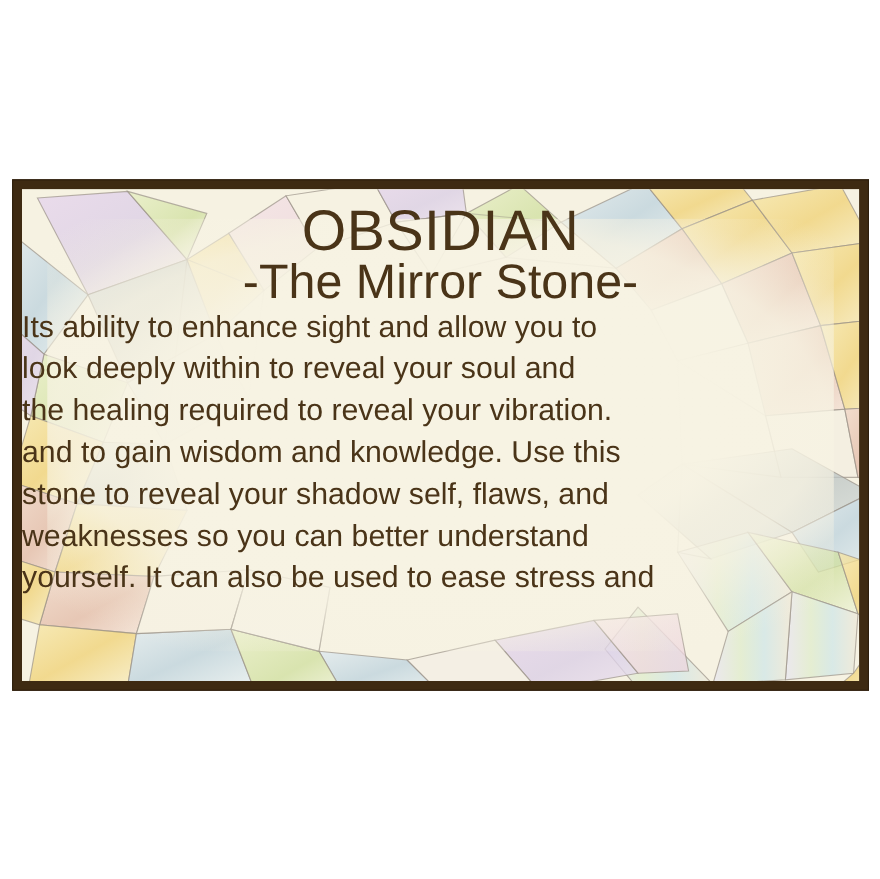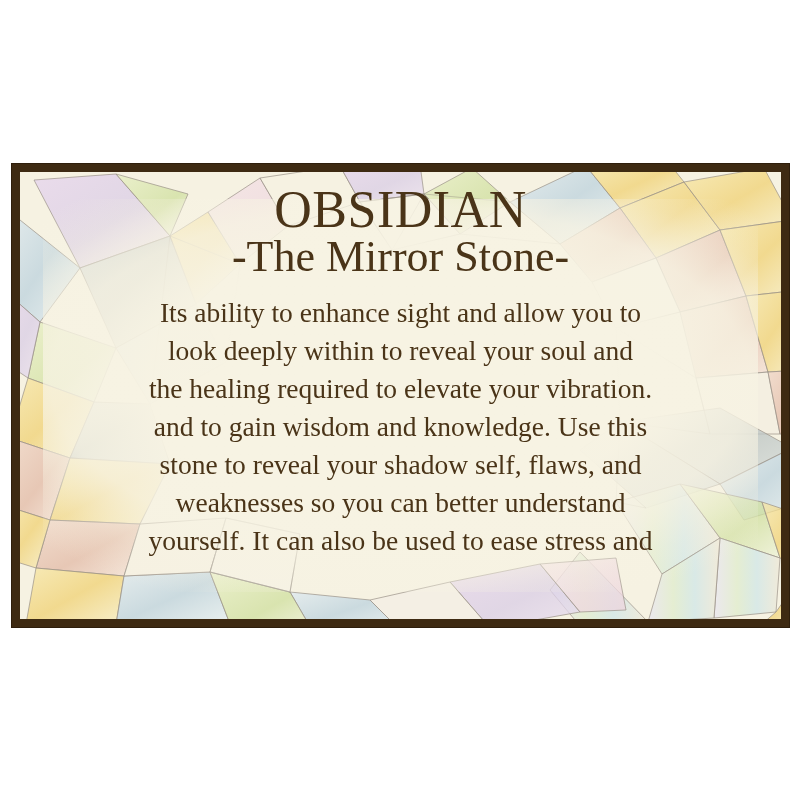--- a/index.html
+++ b/index.html
@@ -12,21 +12,20 @@
   #stage { position:relative; width:800px; height:799px; background:#ffffff; }
 
   
   .card-frame{
     position:absolute;
     left:11px; top:163px;
     width:779px; height:465px;
     background:#3e2a12;
     padding:9px;
     box-shadow:0 0 0 1px #2e1e0c inset;
-    font-family:Liberation Serif, serif;
   }
   .card-inner{
     position:relative;
     width:100%; height:100%;
     background:#f6f2e2;
     overflow:hidden;
   }
 
   
   .art{
@@ -67,23 +66,22 @@
   }
   .subtitle{
     font-size:44px;
     line-height:42px;
     color:#4a3418;
     font-weight:400;
     white-space:nowrap;
     margin-top:-2px;
   }
   .body{
-    margin-top:16px;
+    margin-top:0;
     width:100%;
-    text-align:center;
     color:#4a3418;
     font-size:27.5px;
     line-height:38px;
     font-weight:400;
   }
   .body .bl{ display:block; white-space:nowrap; }
 </style>
 </head>
 <body>
 
@@ -212,21 +210,21 @@
       </div>
 
       <div class="cream-wash"></div>
 
       <div class="text-layer">
         <div class="title">OBSIDIAN</div>
         <div class="subtitle">-The Mirror Stone-</div>
         <div class="body">
           <span class="bl">Its ability to enhance sight and allow you to</span>
           <span class="bl">look deeply within to reveal your soul and</span>
-          <span class="bl">the healing required to elevate your vibration.</span>
+          <span class="bl">the healing required to reveal your vibration.</span>
           <span class="bl">and to gain wisdom and knowledge. Use this</span>
           <span class="bl">stone to reveal your shadow self, flaws, and</span>
           <span class="bl">weaknesses so you can better understand</span>
           <span class="bl">yourself. It can also be used to ease stress and</span>
         </div>
       </div>
 
     </div>
   </div>
 

